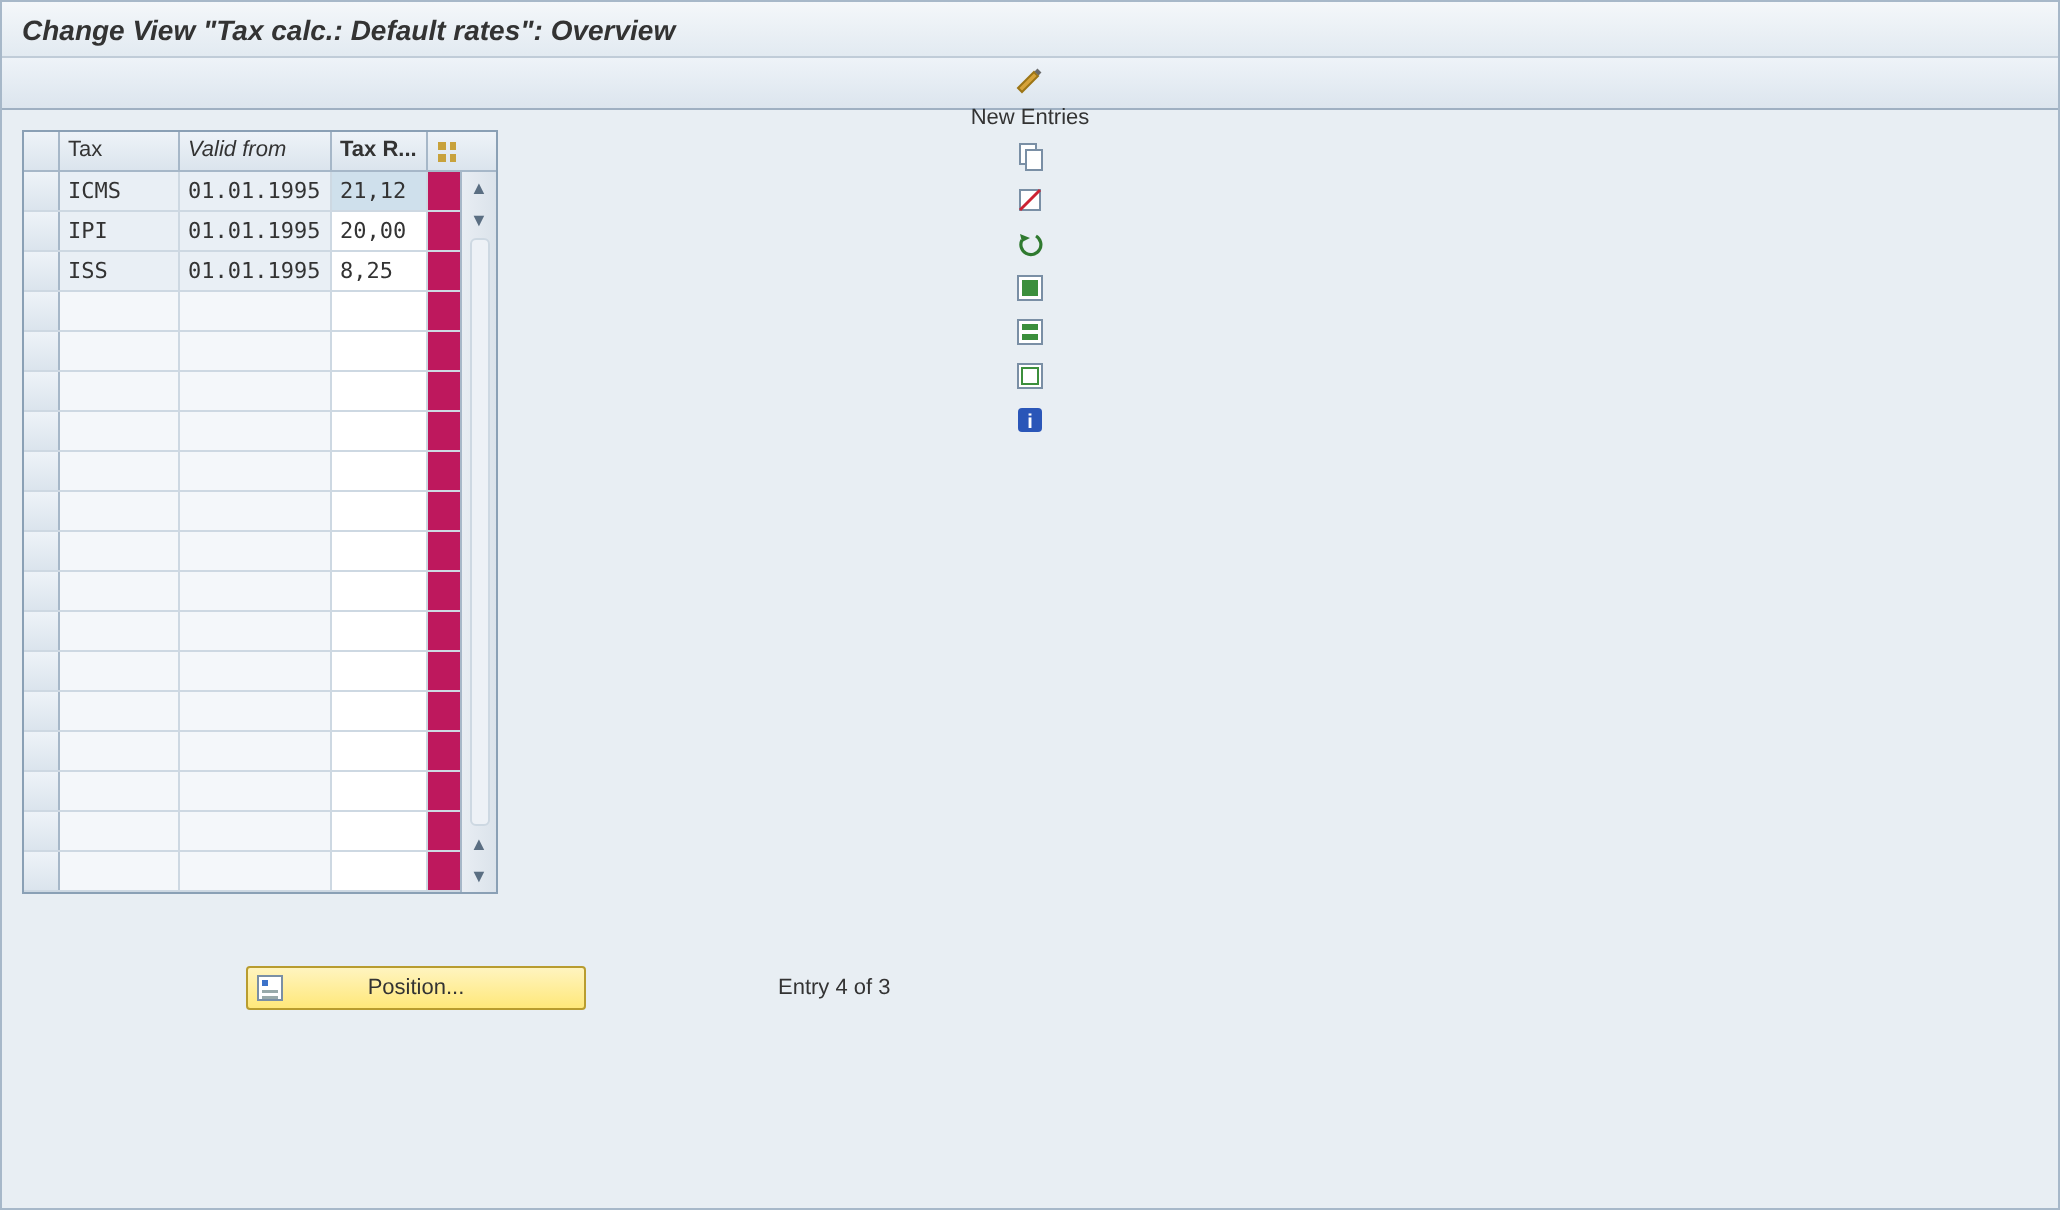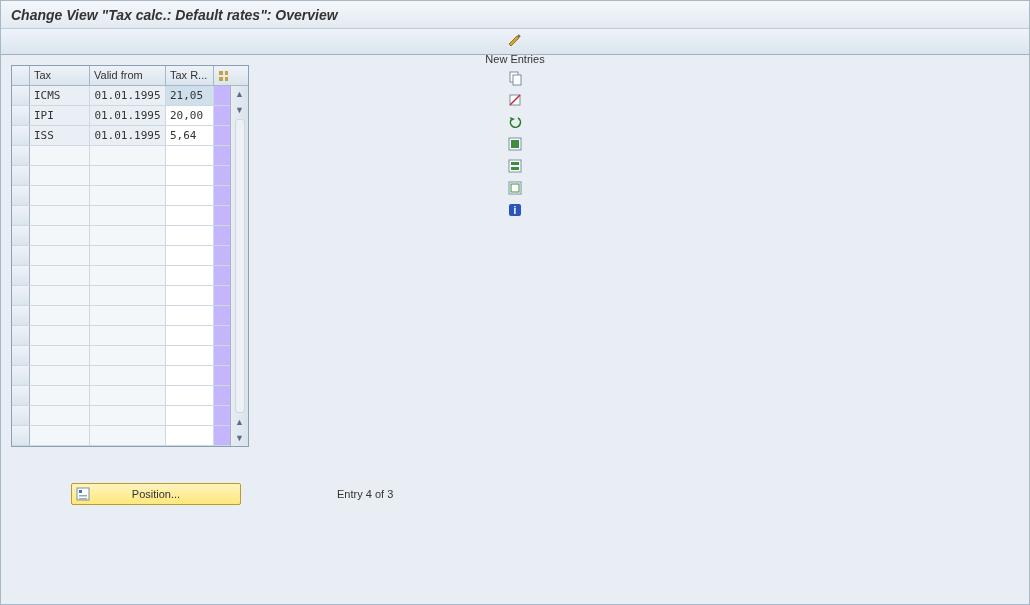--- a/index.html
+++ b/index.html
@@ -61,41 +61,41 @@
       font-weight: bold;
       margin-left: 6px;
       letter-spacing: 0.3px;
     }
     .content {
       padding: 10px;
     }
     .table-wrap {
       width: 238px;
       border: 1px solid #8aa0b5;
-      background: #c4b5fd;
+      background: #be185d;
       position: relative;
     }
     .thead {
       display: flex;
       background: linear-gradient(#eef3f8, #dbe4ed);
       border-bottom: 1px solid #a6b7c8;
       height: 20px;
     }
     .th {
       border-right: 1px solid #a6b7c8;
       padding: 3px 4px;
       font-size: 11px;
       color: #333;
       overflow: hidden;
       white-space: nowrap;
     }
     .col-sel { width: 18px; background: linear-gradient(#eef3f8, #dbe4ed); }
     .col-tax { width: 60px; }
-    .col-valid { width: 76px; }
-    .col-rate { width: 48px; }
+    .col-valid { width: 76px; font-style: italic; }
+    .col-rate { width: 48px; font-weight: bold; }
     .col-cfg { width: 18px; border-right: none; display:flex; align-items:center; justify-content:center; cursor:pointer; }
     .tbody {
       display: flex;
     }
     .rows { flex: 1; }
     .row {
       display: flex;
       height: 20px;
       border-bottom: 1px solid #cdd8e2;
     }
@@ -109,21 +109,21 @@
       overflow: hidden;
       white-space: nowrap;
     }
     .row .c-sel {
       width: 18px;
       background: linear-gradient(#eef3f8, #dbe4ed);
       border-right: 1px solid #a6b7c8;
       cursor: pointer;
     }
     .row .c-tax { width: 60px; background: #e9eff5; }
-    .row .c-valid { width: 76px; background: #e9eff5; text-align: center; }
+    .row .c-valid { width: 76px; background: #e9eff5; }
     .row .c-rate { width: 48px; text-align: left; background: #fff; }
     .row .c-rate.sel { background: #cfe0ec; }
     .row.empty .cell { color: transparent; }
     .row.empty .c-tax, .row.empty .c-valid { background: #f4f7fa; }
     .vscroll {
       width: 18px;
       background: linear-gradient(90deg,#e8edf3,#dbe3eb);
       border-left: 1px solid #a6b7c8;
       display: flex;
       flex-direction: column;
@@ -133,21 +133,21 @@
       width: 16px; height: 16px;
       display:flex; align-items:center; justify-content:center;
       cursor:pointer;
       color:#5a6e82;
       font-size:9px;
     }
     .vscroll .track { flex:1; width:10px; background:#edf1f6; border:1px solid #cdd8e2; border-radius:3px; margin:1px 0; }
     .footer-row {
       display:flex; align-items:center;
       margin-top: 36px;
-      margin-left: 60px;
+      margin-left: 112px;
       gap: 96px;
     }
     .position-btn {
       width: 170px; height: 22px;
       background: linear-gradient(#fff4bf,#ffe87a);
       border: 1px solid #b89c2f;
       border-radius: 2px;
       display:flex; align-items:center; justify-content:center;
       gap:6px;
       font-size:11px; color:#333; cursor:pointer;
@@ -233,33 +233,33 @@
             <rect x="7" y="7" width="4" height="4" fill="#c8a23c"></rect>
           </svg>
       </div>
     </div>
     <div class="tbody">
       <div class="rows" id="rows-container">
           <div class="row">
             <div class="cell c-sel"></div>
             <div class="cell c-tax">ICMS</div>
             <div class="cell c-valid">01.01.1995</div>
-            <div class="cell c-rate sel">21,05</div>
+            <div class="cell c-rate sel">21,12</div>
           </div>
           <div class="row">
             <div class="cell c-sel"></div>
             <div class="cell c-tax">IPI</div>
             <div class="cell c-valid">01.01.1995</div>
             <div class="cell c-rate">20,00</div>
           </div>
           <div class="row">
             <div class="cell c-sel"></div>
             <div class="cell c-tax">ISS</div>
             <div class="cell c-valid">01.01.1995</div>
-            <div class="cell c-rate">5,64</div>
+            <div class="cell c-rate">8,25</div>
           </div>
           <div class="row empty">
             <div class="cell c-sel"></div>
             <div class="cell c-tax"></div>
             <div class="cell c-valid"></div>
             <div class="cell c-rate"></div>
           </div>
           <div class="row empty">
             <div class="cell c-sel"></div>
             <div class="cell c-tax"></div>

